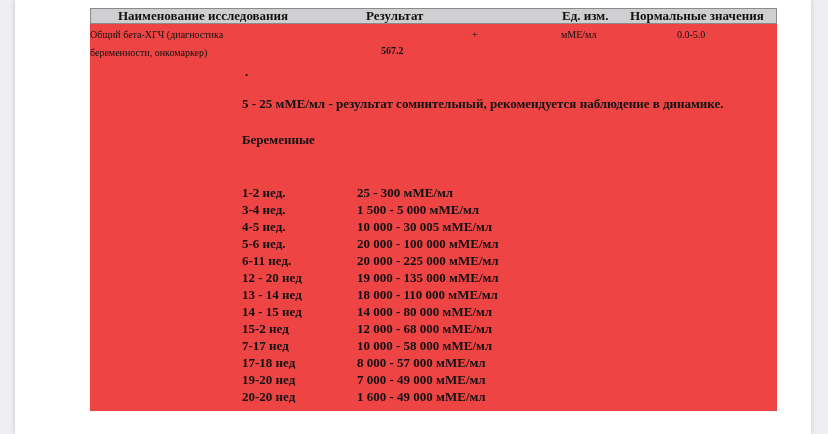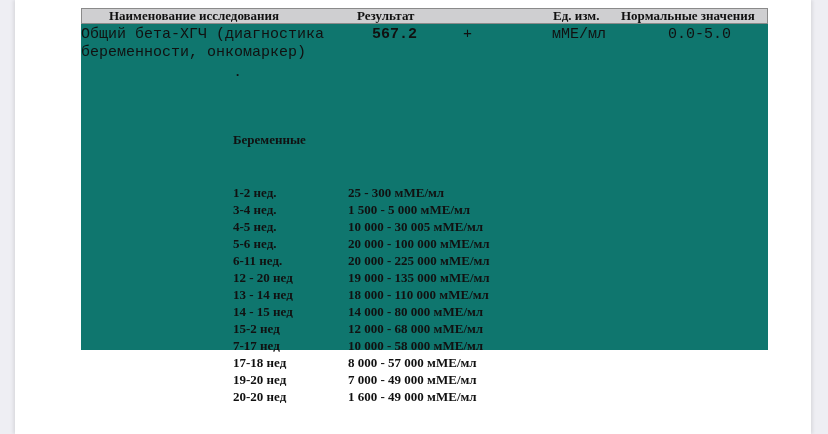--- a/index.html
+++ b/index.html
@@ -12,37 +12,37 @@
     }
     .page {
       position: absolute;
       left: 15px; top: 0;
       width: 796px; height: 434px;
       background: #ffffff;
       box-shadow: -2px 0 3px rgba(0,0,0,0.08), 2px 0 3px rgba(0,0,0,0.08);
     }
     .sheet {
       position: absolute;
-      left: 66px; top: 8px;
-      width: 687px; height: 342px;
-      background: #0f766e;
+      left: 75px; top: 8px;
+      width: 687px; height: 403px;
+      background: #ef4444;
     }
     .header-row {
       position: absolute;
       left: 0; top: 0;
       width: 685px; height: 14px;
       background: #cfcfd1;
       border: 1px solid #8a8a8a;
       font-weight: bold;
       font-size: 13px;
       line-height: 14px;
     }
     .hcell { position: absolute; top: 0; white-space: nowrap; }
-    .cell { position: absolute; white-space: nowrap; font-size: 15px; line-height: 19px; font-family: Liberation Mono, monospace; }
-    .bold { font-weight: bold; }
+    .cell { position: absolute; white-space: nowrap; font-size: 10px; line-height: 19px; }
+    .bold { font-weight: bold; margin-top: 16px; }
     .note { position: absolute; font-weight: bold; font-size: 13px; white-space: nowrap; }
     .preg-row { position: absolute; left: 152px; height: 18px; font-size: 13px; font-weight: bold; white-space: nowrap; }
     .preg-week { position: absolute; left: 0; }
     .preg-range { position: absolute; left: 115px; }
   </style>
 </head>
 <body>
 
 <div class="page">
   <div class="sheet">
@@ -57,20 +57,21 @@
     <div>
       <span class="cell" style="left:0;top:17px">Общий бета-ХГЧ (диагностика</span>
       <span class="cell" style="left:0;top:35px">беременности, онкомаркер)</span>
       <span class="cell bold" style="left:291px;top:17px">567.2</span>
       <span class="cell" style="left:382px;top:17px">+</span>
       <span class="cell" style="left:471px;top:17px">мМЕ/мл</span>
       <span class="cell" style="left:587px;top:17px">0.0-5.0</span>
     </div>
 
     <span class="note" style="left:155px;top:56px">.</span>
+    <span class="note" style="left:152px;top:88px">5 - 25 мМЕ/мл - результат сомнительный, рекомендуется наблюдение в динамике.</span>
     <span class="note" style="left:152px;top:124px">Беременные</span>
 
     <div>
       <div class="preg-row" style="top:177px">
           <span class="preg-week">1-2 нед.</span>
           <span class="preg-range">25 - 300 мМЕ/мл</span>
         </div>
       <div class="preg-row" style="top:194px">
           <span class="preg-week">3-4 нед.</span>
           <span class="preg-range">1 500 - 5 000 мМЕ/мл</span>

